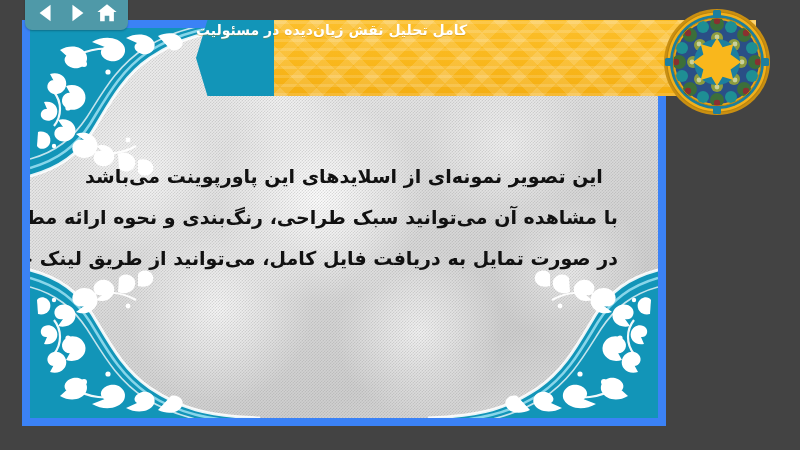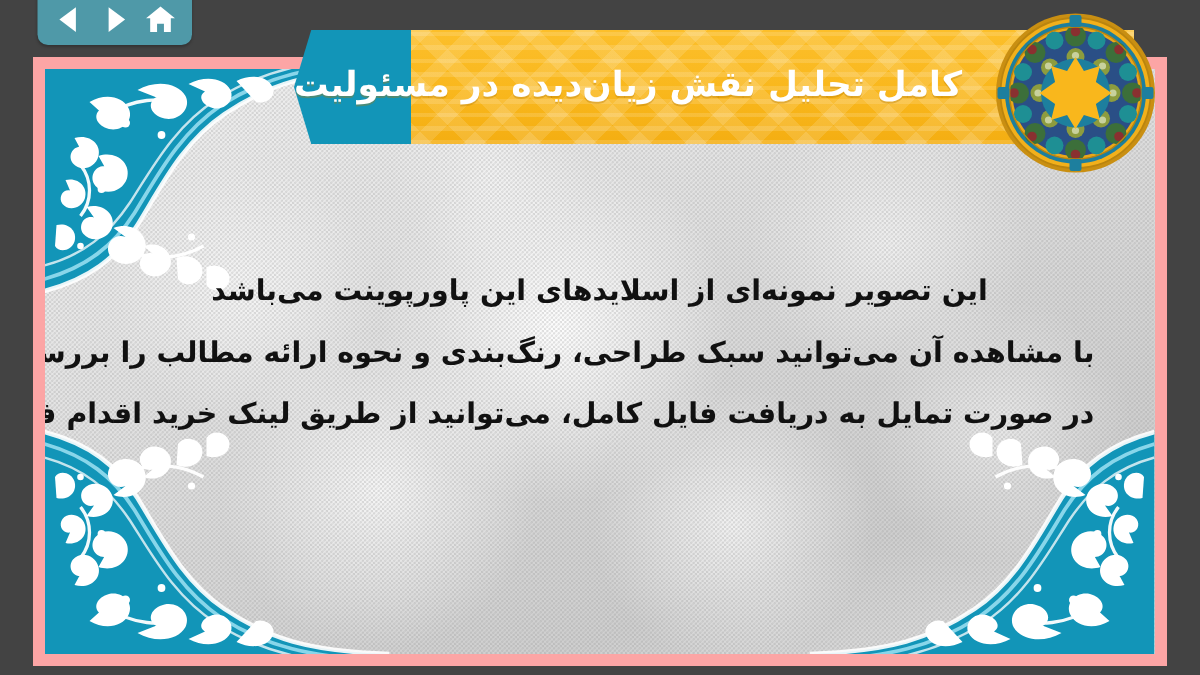--- a/index.html
+++ b/index.html
@@ -6,22 +6,22 @@
   html,body{margin:0;padding:0;}
   body{
     width:800px;height:450px;overflow:hidden;
     background:#434343;
     font-family:"DejaVu Sans","Liberation Sans",sans-serif;
   }
   #stage{position:relative;width:800px;height:450px;overflow:hidden;background:#434343;}
 
   
   .slide-frame{
-    position:absolute;left:22px;top:38px;width:756px;height:406px;
-    background:#fca5a5;
+    position:absolute;left:22px;top:20px;width:644px;height:406px;
+    background:#3b82f6;
     overflow:hidden;
   }
   .slide-inner{
     position:absolute;left:8px;top:8px;right:8px;bottom:8px;
     background:
       radial-gradient(circle at 46% 44%, rgba(255,255,255,.95) 0%, rgba(255,255,255,0) 26%),
       radial-gradient(circle at 30% 72%, rgba(255,255,255,.75) 0%, rgba(255,255,255,0) 18%),
       radial-gradient(circle at 62% 78%, rgba(255,255,255,.70) 0%, rgba(255,255,255,0) 17%),
       radial-gradient(circle at 18% 38%, rgba(255,255,255,.60) 0%, rgba(255,255,255,0) 14%),
       radial-gradient(circle at 76% 30%, rgba(255,255,255,.55) 0%, rgba(255,255,255,0) 15%),
@@ -60,25 +60,25 @@
   .banner-body{
     position:absolute;left:78px;top:0;width:482px;height:76px;
     background:
       repeating-linear-gradient(0deg, rgba(255,255,255,.14) 0 3px, rgba(0,0,0,0) 3px 9px),
       repeating-linear-gradient(135deg, rgba(255,255,255,.13) 0 10px, rgba(0,0,0,0) 10px 26px),
       repeating-linear-gradient(45deg, rgba(255,255,255,.13) 0 10px, rgba(0,0,0,0) 10px 26px),
       linear-gradient(180deg,#fcbf2b 0%,#f9b71c 55%,#f4ae12 100%);
   }
   .banner-text{
     position:absolute;left:0;right:8px;top:0;height:76px;
-    display:flex;flex-direction:column;justify-content:center;align-items:flex-end;
+    display:flex;flex-direction:column;justify-content:flex-start;align-items:flex-end;
     padding-right:12px;box-sizing:border-box;
     color:#ffffff;
     direction:rtl;text-align:right;
-    font-size:23px;line-height:1.45;font-weight:700;
+    font-size:14px;line-height:1.45;font-weight:700;
     text-shadow:0 1px 0 rgba(180,120,0,.35);
     letter-spacing:0;
     white-space:nowrap;
   }
   .banner-line{display:block;}
 
   
   .mandala{
     position:absolute;left:663px;top:8px;width:108px;height:108px;
     border-radius:50%;

